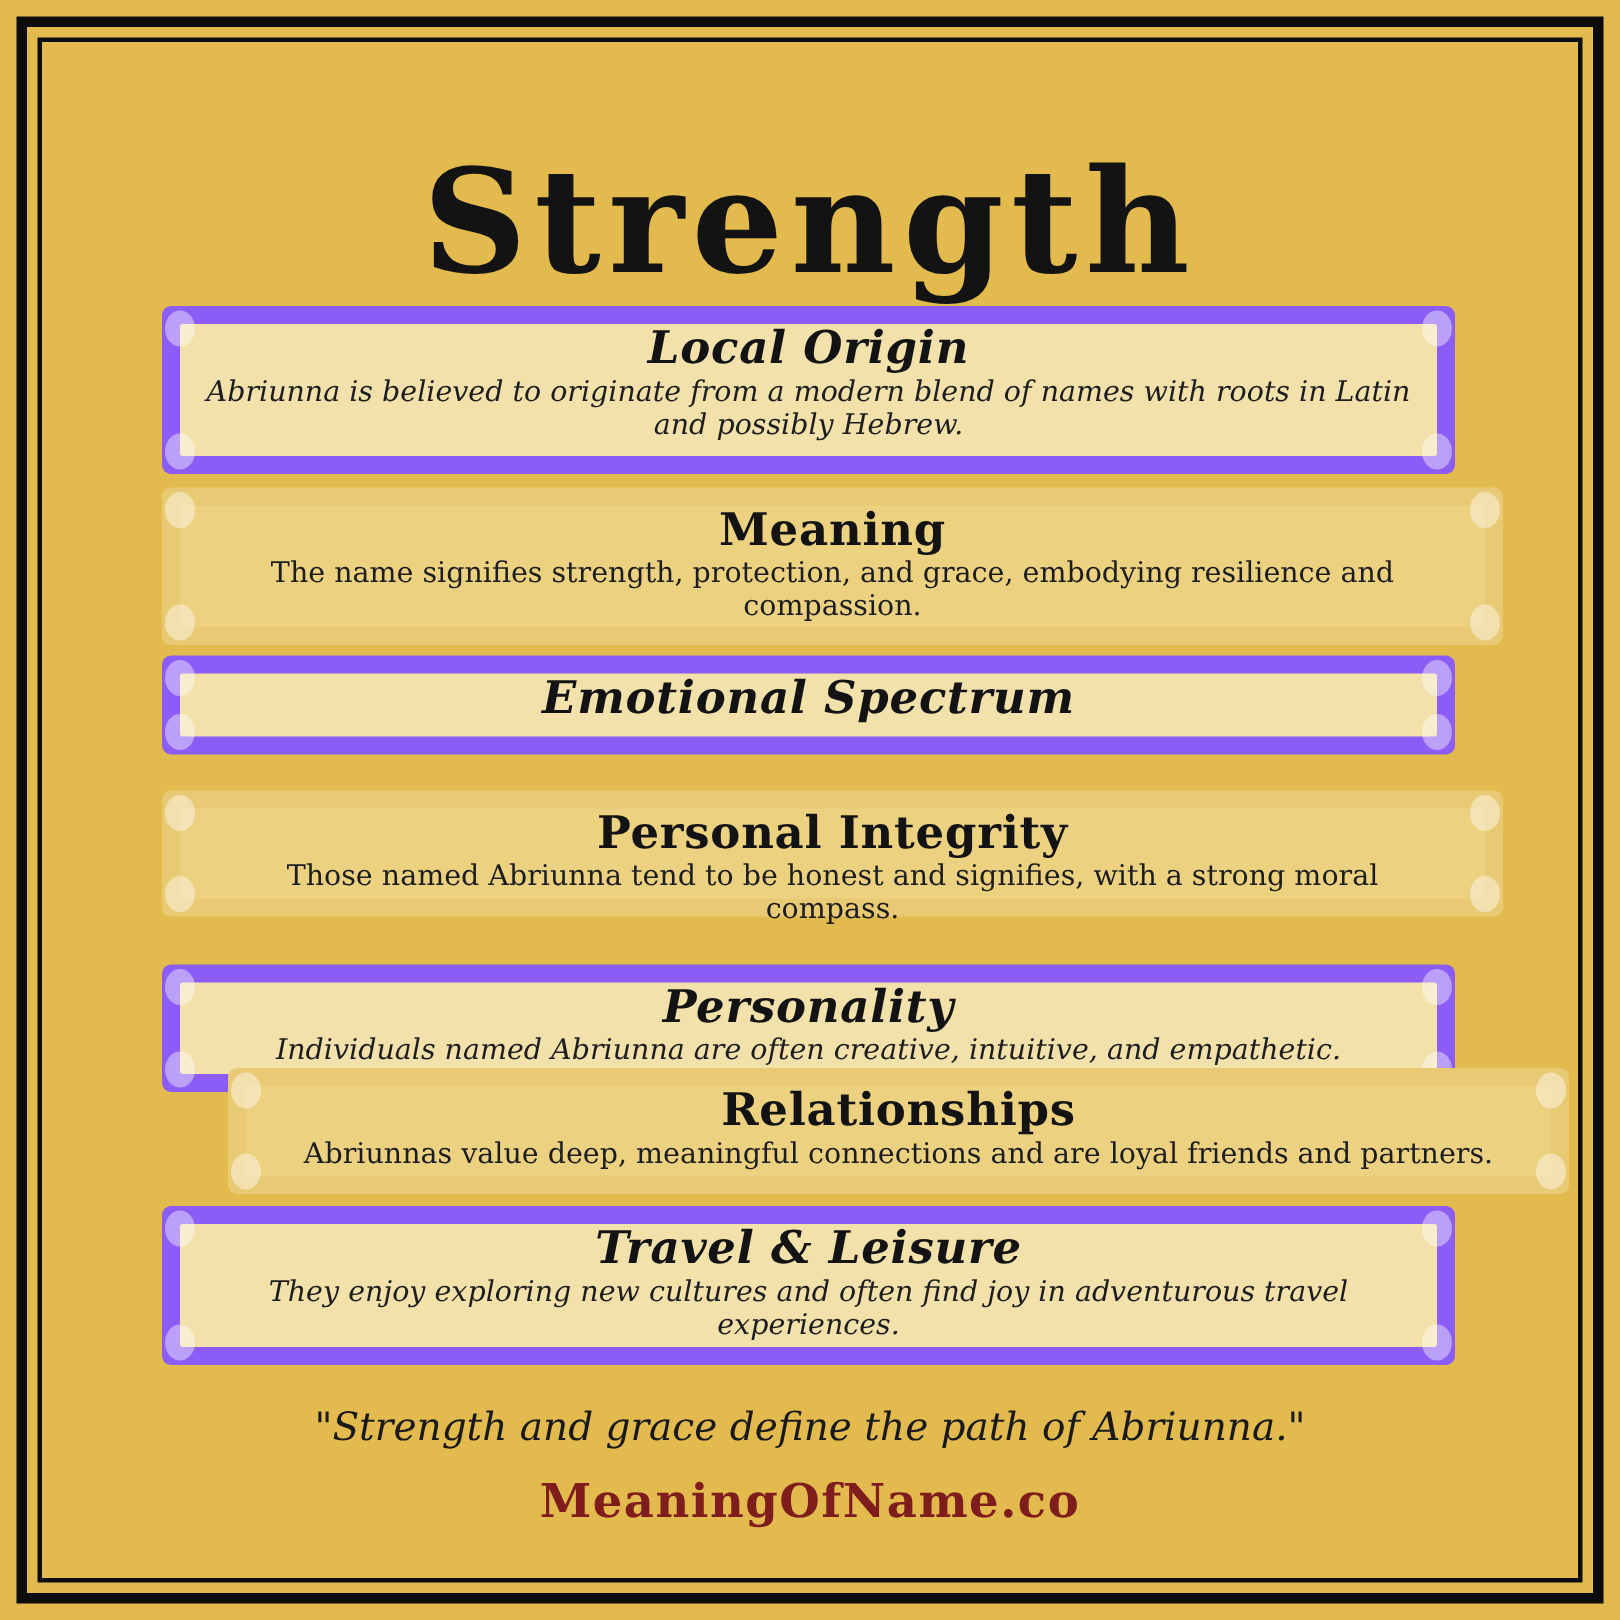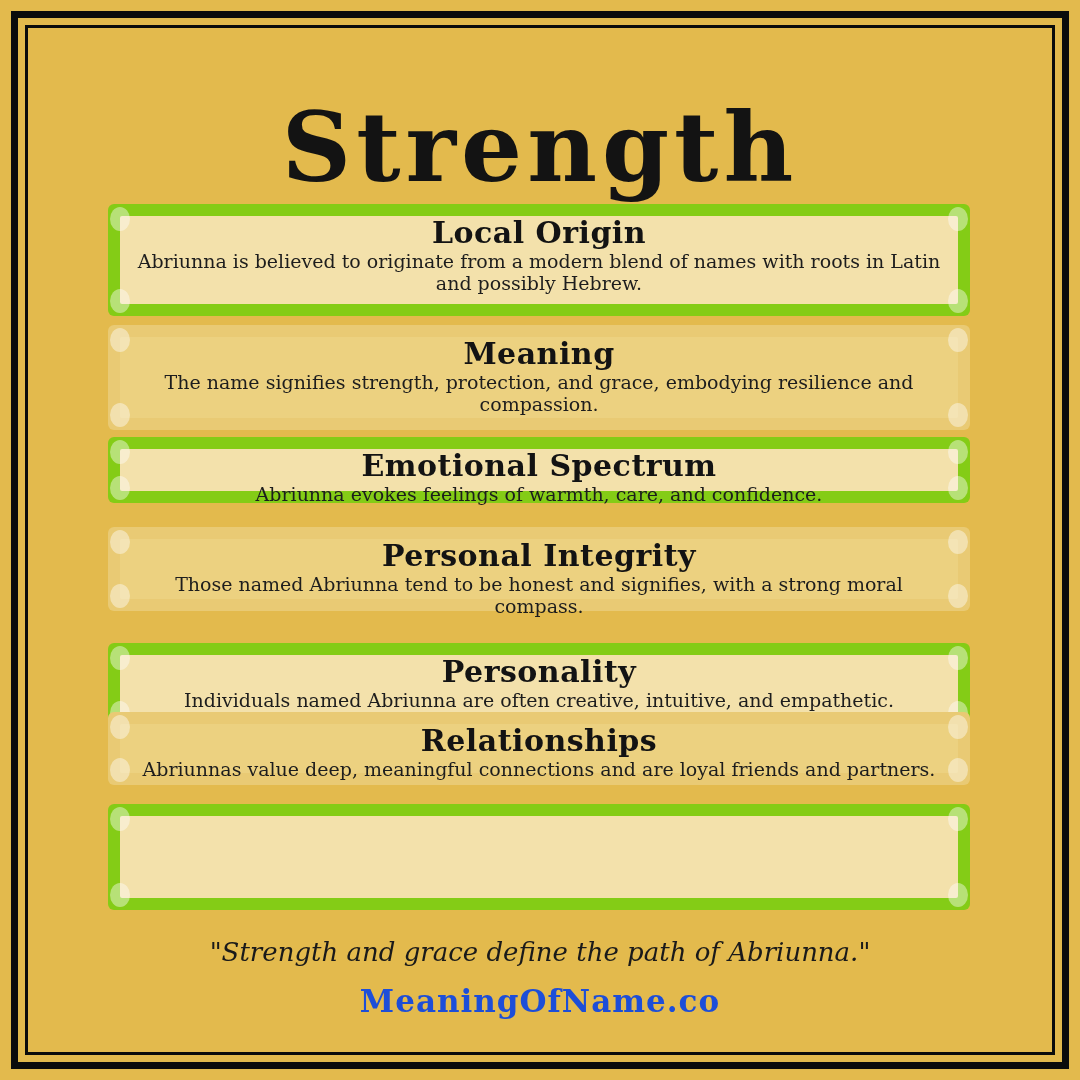--- a/index.html
+++ b/index.html
@@ -21,22 +21,22 @@
   .title {
     position:absolute; top:28px; left:0; width:100%;
     text-align:center;
     font-weight:bold; font-size:96px; line-height:112px;
     letter-spacing:5px; color:#131313;
   }
   .card {
     position:absolute; left:108px; width:862px;
     border-radius:6px;
   }
-  .card.light { background:#84cc16; }
-  .card.dark  { background:#e9ca74; }
+  .card.light { background:#8b5cf6;font-style:italic; }
+  .card.dark  { background:#e9ca74;padding-left:32px; }
   .card-inner {
     position:absolute; inset:12px;
     border-radius:2px;
   }
   .card.light .card-inner { background:#f3e1ab; }
   .card.dark  .card-inner { background:#ecd180; }
   .pin {
     position:absolute; width:20px; height:24px;
     border-radius:50%;
     background:rgba(255,255,255,0.42);
@@ -58,33 +58,33 @@
     font-size:19px; line-height:22px;
     color:#1d1d1d;
     margin:1px auto 0 auto;
     max-width:820px;
   }
   .c1 { top:204px; height:112px; }
   .c2 { top:325px; height:105px; }
   .c3 { top:437px; height:66px; }
   .c4 { top:527px; height:84px; }
   .c5 { top:619px; height:85px;margin-top:24px; }
-  .c6 { top:712px; height:73px; }
+  .c6 { top:712px; height:84px;margin-left:44px; }
   .c7 { top:804px; height:106px; }
   .quote {
     position:absolute; top:936px; left:0; width:100%;
     text-align:center;
     font-style:italic; font-size:26px; line-height:32px;
     color:#1a1a1a;
   }
   .site {
     position:absolute; top:982px; left:0; width:100%;
     text-align:center;
     font-weight:bold; font-size:31px; line-height:38px;
-    letter-spacing:1px; color:#1d4ed8;
+    letter-spacing:1px; color:#7f1d1d;
   }
 </style>
 </head>
 <body>
 
 <div class="canvas">
 
   <div class="border-outer"></div>
   <div class="border-inner"></div>
 
@@ -115,21 +115,20 @@
   </div>
 
   <div class="card light c3">
     <div class="card-inner"></div>
     <span class="pin tl"></span>
     <span class="pin tr"></span>
     <span class="pin bl"></span>
     <span class="pin br"></span>
     <div class="card-content">
       <h2 class="card-title">Emotional Spectrum</h2>
-      <p class="card-body">Abriunna evokes feelings of warmth, care, and confidence.</p>
     </div>
   </div>
 
   <div class="card dark c4">
     <div class="card-inner"></div>
     <span class="pin tl"></span>
     <span class="pin tr"></span>
     <span class="pin bl"></span>
     <span class="pin br"></span>
     <div class="card-content">
@@ -161,18 +160,22 @@
       <p class="card-body">Abriunnas value deep, meaningful connections and are loyal friends and partners.</p>
     </div>
   </div>
 
   <div class="card light c7">
     <div class="card-inner"></div>
     <span class="pin tl"></span>
     <span class="pin tr"></span>
     <span class="pin bl"></span>
     <span class="pin br"></span>
+    <div class="card-content">
+      <h2 class="card-title">Travel &amp; Leisure</h2>
+      <p class="card-body">They enjoy exploring new cultures and often find joy in adventurous travel experiences.</p>
+    </div>
   </div>
 
   <div class="quote">"Strength and grace define the path of Abriunna."</div>
   <div class="site">MeaningOfName.co</div>
 
 </div>
 
 </body></html>

